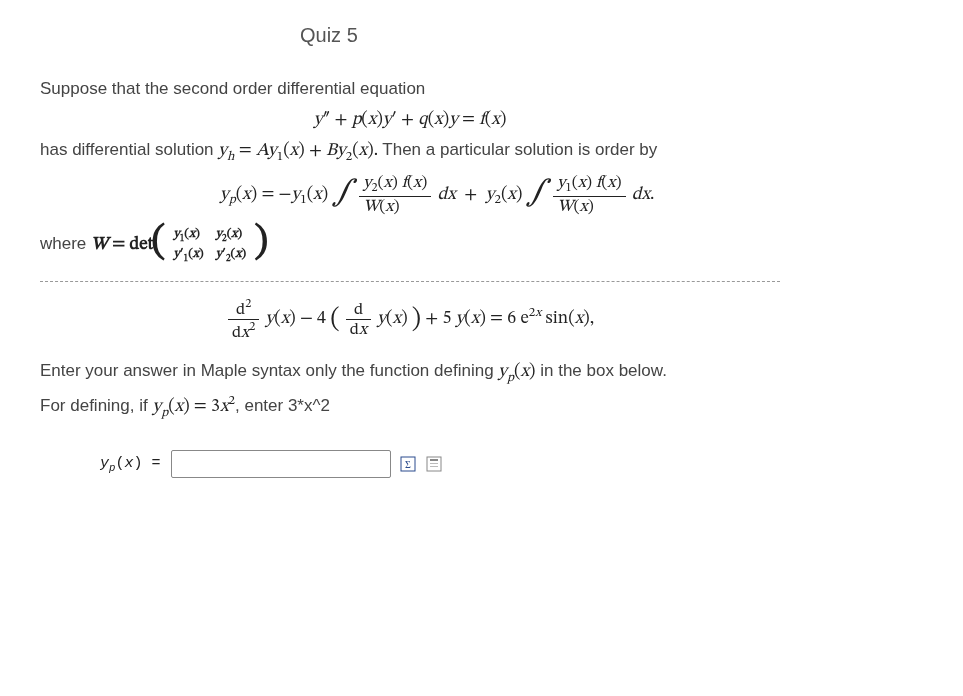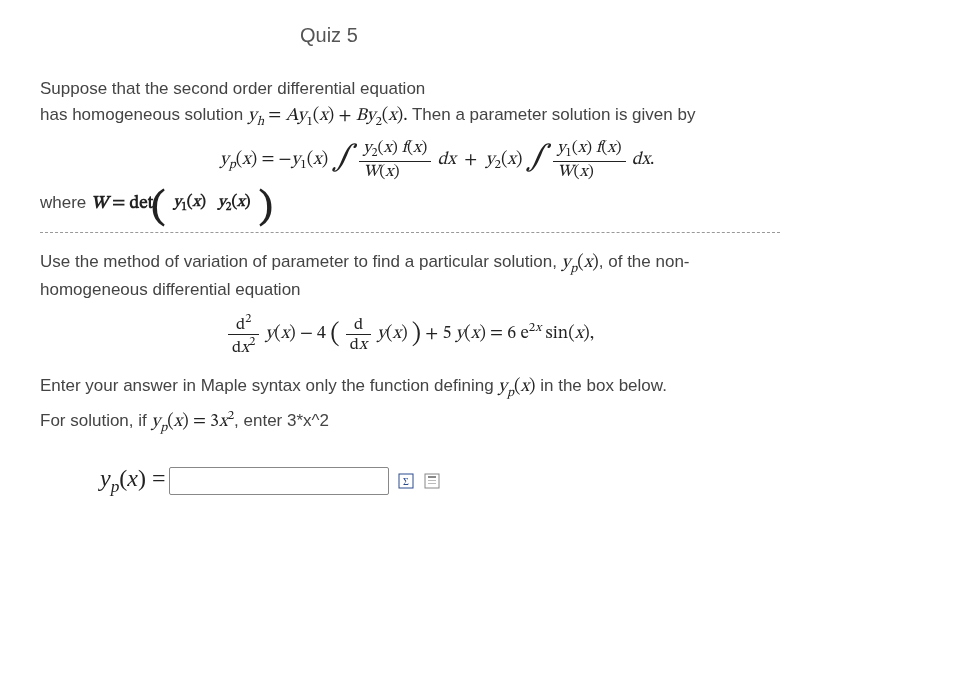--- a/index.html
+++ b/index.html
@@ -84,38 +84,38 @@
     top: -2px;
     font-size: 38px;
     line-height: 38px;
   }
   .pmatrix::before { content: "("; left: -6px; }
   .pmatrix::after  { content: ")"; right: -6px; }
   .pmatrix table { border-collapse: collapse; }
   .pmatrix td {
     padding: 0 6px;
     font-family: inherit;
-    font-size: 16px;
+    font-size: 13px;
   }
   .dashed {
     border: none;
     border-top: 1px dashed #999;
     margin: 16px 0;
   }
   .answer-row {
     display: flex;
     align-items: center;
     margin-top: 28px;
     margin-left: 60px;
   }
   .answer-label {
-    font-family: Liberation Serif, serif;
-    font-size: 24px;
+    font-family: Liberation Mono, monospace;
+    font-size: 15px;
     color: #222;
-    margin-right: 4px;
+    margin-right: 10px;
   }
   .answer-input {
     width: 210px;
     height: 22px;
     border: 1px solid #888;
     border-radius: 2px;
     font-size: 14px;
     padding: 2px 4px;
   }
   .icon-btn {
@@ -134,27 +134,30 @@
 </head>
 <body>
 
 <div class="page">
 
   <div class="quiz-title">Quiz 5</div>
 
 
   <div class="body-text">Suppose that the second order differential equation</div>
 
+  <div class="math-line math-center">
+    <span class="ital">y</span>″ + <span class="ital">p</span>(<span class="ital">x</span>)<span class="ital">y</span>′ + <span class="ital">q</span>(<span class="ital">x</span>)<span class="ital">y</span> = <span class="ital">f</span>(<span class="ital">x</span>)
+  </div>
 
   <div class="body-text">
-    <span>has homogeneous solution </span>
+    <span>has differential solution </span>
     <span class="math-line" style="display:inline;">
       <span class="ital">y</span><span class="sub ital">h</span> = <span class="ital">A</span><span class="ital">y</span><span class="sub">1</span>(<span class="ital">x</span>) + <span class="ital">B</span><span class="ital">y</span><span class="sub">2</span>(<span class="ital">x</span>).
     </span>
-    <span> Then a parameter solution is given by</span>
+    <span> Then a particular solution is order by</span>
   </div>
 
   <div class="math-line math-indent" style="margin-top:8px; margin-bottom:10px;">
     <span class="ital">y</span><span class="sub ital">p</span>(<span class="ital">x</span>) = −<span class="ital">y</span><span class="sub">1</span>(<span class="ital">x</span>)
     <span class="int">∫</span>
     <span class="frac">
       <span class="num"><span class="ital">y</span><span class="sub">2</span>(<span class="ital">x</span>) <span class="ital">f</span>(<span class="ital">x</span>)</span>
       <span class="den"><span class="ital">W</span>(<span class="ital">x</span>)</span>
     </span>
     <span class="ital">dx</span> &nbsp;+&nbsp; <span class="ital">y</span><span class="sub">2</span>(<span class="ital">x</span>)
@@ -170,31 +173,32 @@
     <span>where </span>
     <span class="math-line" style="display:inline;font-weight:bold;">
       <span class="ital">W</span> = det
       <span class="pmatrix">
         <table>
           <tbody>
               <tr>
             <td><span class="ital">y</span><span class="sub">1</span>(<span class="ital">x</span>)</td>
             <td><span class="ital">y</span><span class="sub">2</span>(<span class="ital">x</span>)</td>
           </tr>
+          <tr>
+            <td><span class="ital">y</span>′<span class="sub">1</span>(<span class="ital">x</span>)</td>
+            <td><span class="ital">y</span>′<span class="sub">2</span>(<span class="ital">x</span>)</td>
+          </tr>
         </tbody>
           </table>
       </span>.
     </span>
   </div>
 
   <hr class="dashed">
 
-  <div class="body-text">
-    <span>Use the method of variation of parameter to find a particular solution, </span><span class="math-line" style="display:inline;"><span class="ital">y</span><span class="sub ital">p</span>(<span class="ital">x</span>)</span><span>, of the non-homogeneous differential equation</span>
-  </div>
 
   <div class="math-line math-center" style="margin:10px 0 18px 0;">
     <span class="frac">
       <span class="num">d<span class="sup">2</span></span>
       <span class="den">d<span class="ital">x</span><span class="sup">2</span></span>
     </span>
     <span class="ital">y</span>(<span class="ital">x</span>) − 4
     <span style="font-size:26px; vertical-align:middle;">(</span>
     <span class="frac">
       <span class="num">d</span>
@@ -203,21 +207,21 @@
     <span class="ital">y</span>(<span class="ital">x</span>)
     <span style="font-size:26px; vertical-align:middle;">)</span>
     + 5 <span class="ital">y</span>(<span class="ital">x</span>) = 6 e<span class="sup">2<span class="ital">x</span></span> sin(<span class="ital">x</span>),
   </div>
 
   <div class="body-text">
     <span>Enter your answer in Maple syntax only the function defining </span><span class="math-line" style="display:inline;"><span class="ital">y</span><span class="sub ital">p</span>(<span class="ital">x</span>)</span><span> in the box below.</span>
   </div>
 
   <div class="body-text" style="margin-top:4px;">
-    <span>For solution, if </span><span class="math-line" style="display:inline;"><span class="ital">y</span><span class="sub ital">p</span>(<span class="ital">x</span>) = 3<span class="ital">x</span><span class="sup">2</span></span><span>, enter 3*x^2</span>
+    <span>For defining, if </span><span class="math-line" style="display:inline;"><span class="ital">y</span><span class="sub ital">p</span>(<span class="ital">x</span>) = 3<span class="ital">x</span><span class="sup">2</span></span><span>, enter 3*x^2</span>
   </div>
 
   <div class="answer-row">
     <span class="answer-label">
       <span class="ital">y</span><span class="sub ital">p</span>(<span class="ital">x</span>) =
     </span>
     <input type="text" class="answer-input" value="" style="">
     <span class="icon-btn" title="Equation editor">
       <svg width="16" height="16" viewBox="0 0 16 16">
         <rect x="1" y="1" width="14" height="14" fill="none" stroke="#2a4b8d" stroke-width="1"></rect>

